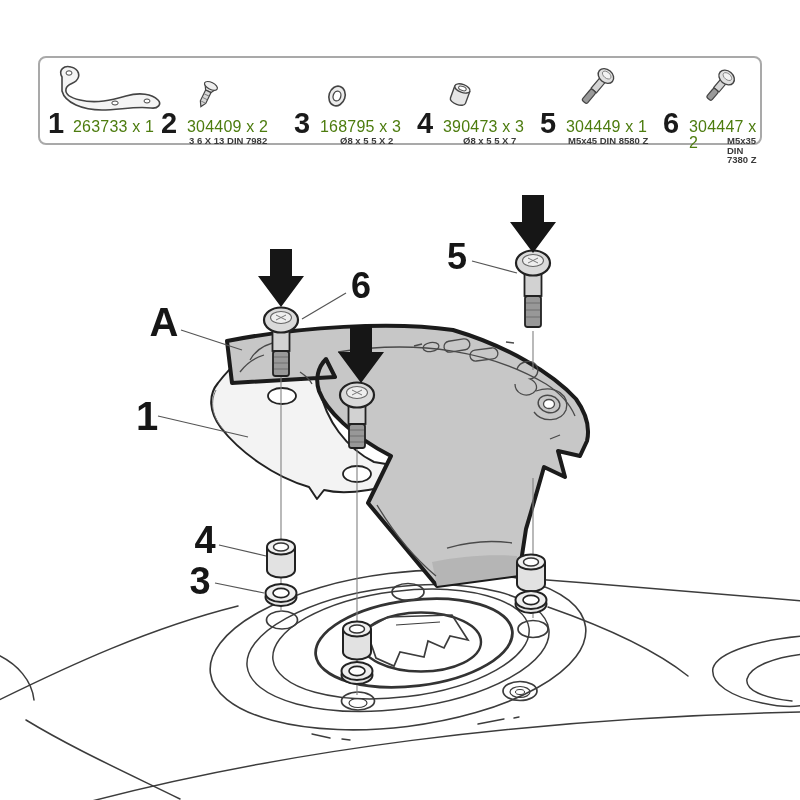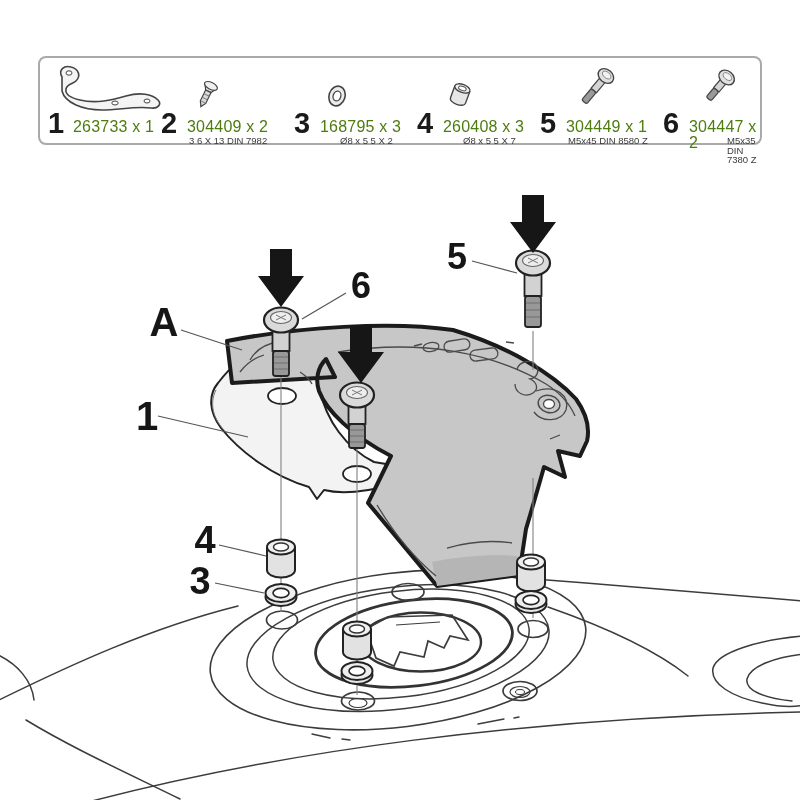--- a/index.html
+++ b/index.html
@@ -2,21 +2,21 @@
 <html><head>
 <meta charset="utf-8">
 <style>
   html,body{margin:0;padding:0;background:#fff;width:800px;height:800px;overflow:hidden;
     font-family:"Liberation Sans","DejaVu Sans",sans-serif;}
   .stage{position:relative;width:800px;height:800px;background:#fff;}
   .pbox{position:absolute;left:38px;top:56px;width:724px;height:89px;
     border:2px solid #a9a9a9;border-radius:8px;background:#fff;box-sizing:border-box;}
   .pnum{position:absolute;top:51px;font-size:29px;font-weight:bold;color:#1a1a1a;line-height:1;}
   .pcode{position:absolute;top:61px;font-size:16px;color:#4d7c0f;line-height:1;letter-spacing:.2px;}
-  .pspec{position:absolute;top:78px;font-size:9.5px;color:#3a3a3a;line-height:1;}
+  .pspec{position:absolute;top:78px;font-size:9.5px;color:#3a3a3a;line-height:1;font-weight:bold;}
   .picon{position:absolute;}
   svg text.callout{font-family:"Liberation Sans","DejaVu Sans",sans-serif;font-weight:bold;fill:#161616;}
   .diag{position:absolute;left:0;top:0;}
 </style>
 </head>
 <body>
 
 <div class="stage">
 
   <svg class="diag" width="800" height="800" viewBox="0 0 800 800">
@@ -268,21 +268,21 @@
 
     <div class="pnum" style="left:121px">2</div>
     <div class="pcode" style="left:147px">304409 x 2</div>
     <div class="pspec" style="left:149px">3 6 X 13 DIN 7982</div>
 
     <div class="pnum" style="left:254px">3</div>
     <div class="pcode" style="left:280px">168795 x 3</div>
     <div class="pspec" style="left:300px">Ø8 x 5 5 X 2</div>
 
     <div class="pnum" style="left:377px">4</div>
-    <div class="pcode" style="left:403px">260408 x 3</div>
+    <div class="pcode" style="left:403px">390473 x 3</div>
     <div class="pspec" style="left:423px">Ø8 x 5 5 X 7</div>
 
     <div class="pnum" style="left:500px">5</div>
     <div class="pcode" style="left:526px">304449 x 1</div>
     <div class="pspec" style="left:528px">M5x45 DIN 8580 Z</div>
 
     <div class="pnum" style="left:623px">6</div>
     <div class="pcode" style="left:649px">304447 x 2</div>
     <div class="pspec" style="left:687px">M5x35 DIN 7380 Z</div>
   </div>

